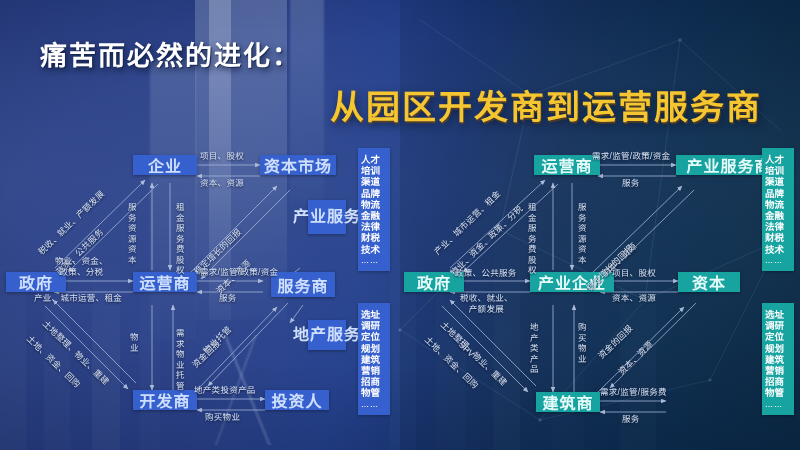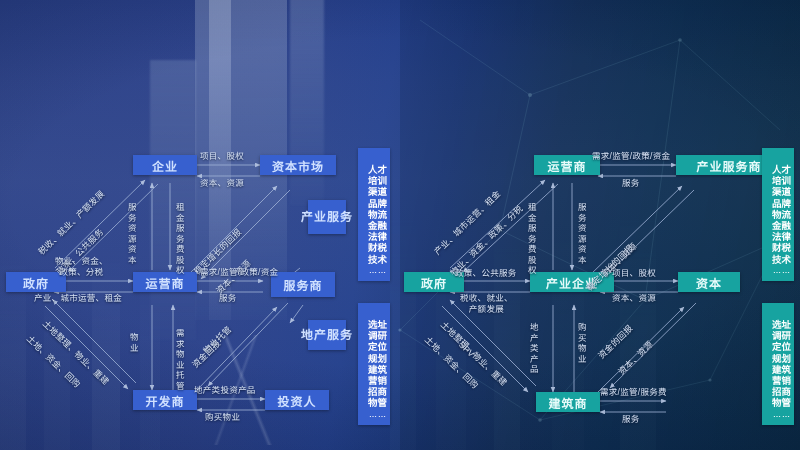--- a/index.html
+++ b/index.html
@@ -55,33 +55,33 @@
   .t2{font-size:34px;font-weight:bold;color:#f6c630;letter-spacing:2px;
      text-align:right;margin-right:38px;margin-top:7px;
      text-shadow:1px 2px 0 rgba(118,72,10,.55),2px 4px 8px rgba(10,22,52,.8);}
 
   
   .diagram{position:absolute;top:140px;height:305px;width:400px;}
   .d-left{left:0;}
   .d-right{left:400px;}
 
   .node{position:absolute;display:flex;align-items:center;justify-content:center;
-    font-weight:bold;font-size:12px;letter-spacing:1px;white-space:nowrap;
+    font-weight:bold;font-size:16px;letter-spacing:1px;white-space:nowrap;
     box-shadow:0 1px 3px rgba(0,0,0,.35);}
   .d-left .node{background:#3760cf;color:#cfe0ff;}
   .d-right .node{background:#17a3a0;color:#e6fbfa;}
 
   
   .lbl{position:absolute;color:#d8e3f5;font-size:8.5px;line-height:1.28;white-space:nowrap;
     text-shadow:0 1px 2px rgba(6,18,44,.85);letter-spacing:.3px;}
   .lbl.v{white-space:normal;width:1em;line-height:1.24;text-align:center;}
   .lbl.center{text-align:center;}
 
   
-  .panel{position:absolute;width:26px;padding:16px 3px 6px;text-align:right;
+  .panel{position:absolute;width:26px;padding:6px 3px 6px;text-align:left;
     font-size:9.5px;line-height:1.18;font-weight:bold;letter-spacing:0;
     box-shadow:0 1px 3px rgba(0,0,0,.3);}
   .d-left .panel{background:#3760cf;color:#ffffff;}
   .d-right .panel{background:#17a3a0;color:#ffffff;}
   .panel .dots{display:block;font-size:8px;letter-spacing:1px;opacity:.85;margin-top:1px;}
   .panel span.ch{display:block;}
 
   svg.links{position:absolute;left:0;top:0;width:400px;height:305px;overflow:visible;}
 </style>
 </head>
@@ -112,20 +112,24 @@
         <circle cx="265" cy="300" r="2"></circle>
       <circle cx="20" cy="330" r="1.6"></circle>
         <circle cx="160" cy="420" r="1.8"></circle>
       <circle cx="330" cy="380" r="1.6"></circle>
         <circle cx="400" cy="240" r="1.6"></circle>
     </g>
   </svg>
   <div class="tealwash"></div>
   <div class="vignette"></div>
 
+  <div class="title-wrap">
+    <div class="t1">痛苦而必然的进化：</div>
+    <div class="t2">从园区开发商到运营服务商</div>
+  </div>
 
   <div class="diagram d-left">
     <svg class="links" viewBox="0 0 400 305">
       <defs>
         <marker id="ahL" markerWidth="7" markerHeight="7" refX="5.5" refY="2.6" orient="auto">
           <path d="M0,0 L6,2.6 L0,5.2 z" fill="#b9c8e4"></path>
         </marker>
       </defs>
       <g stroke="#9fb2d6" stroke-width=".9" fill="none" marker-end="url(#ahL)" opacity=".9">
 

